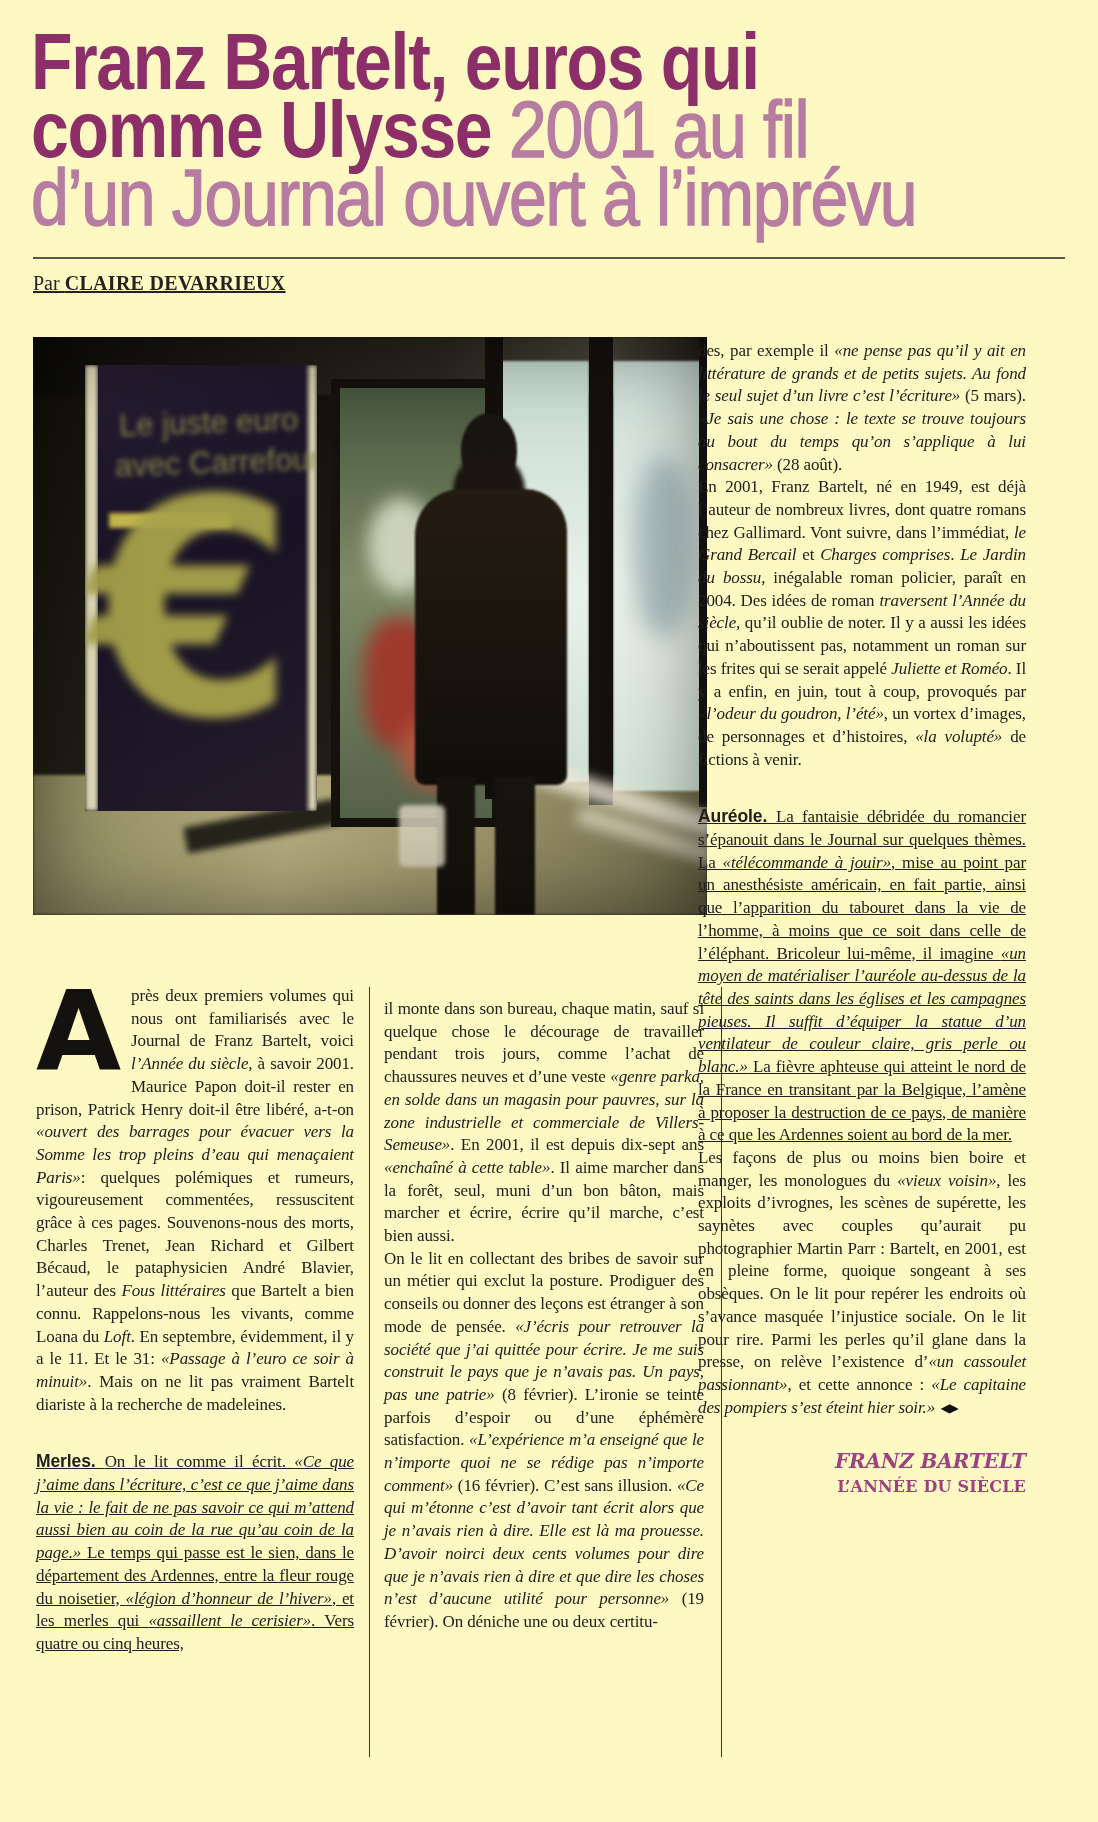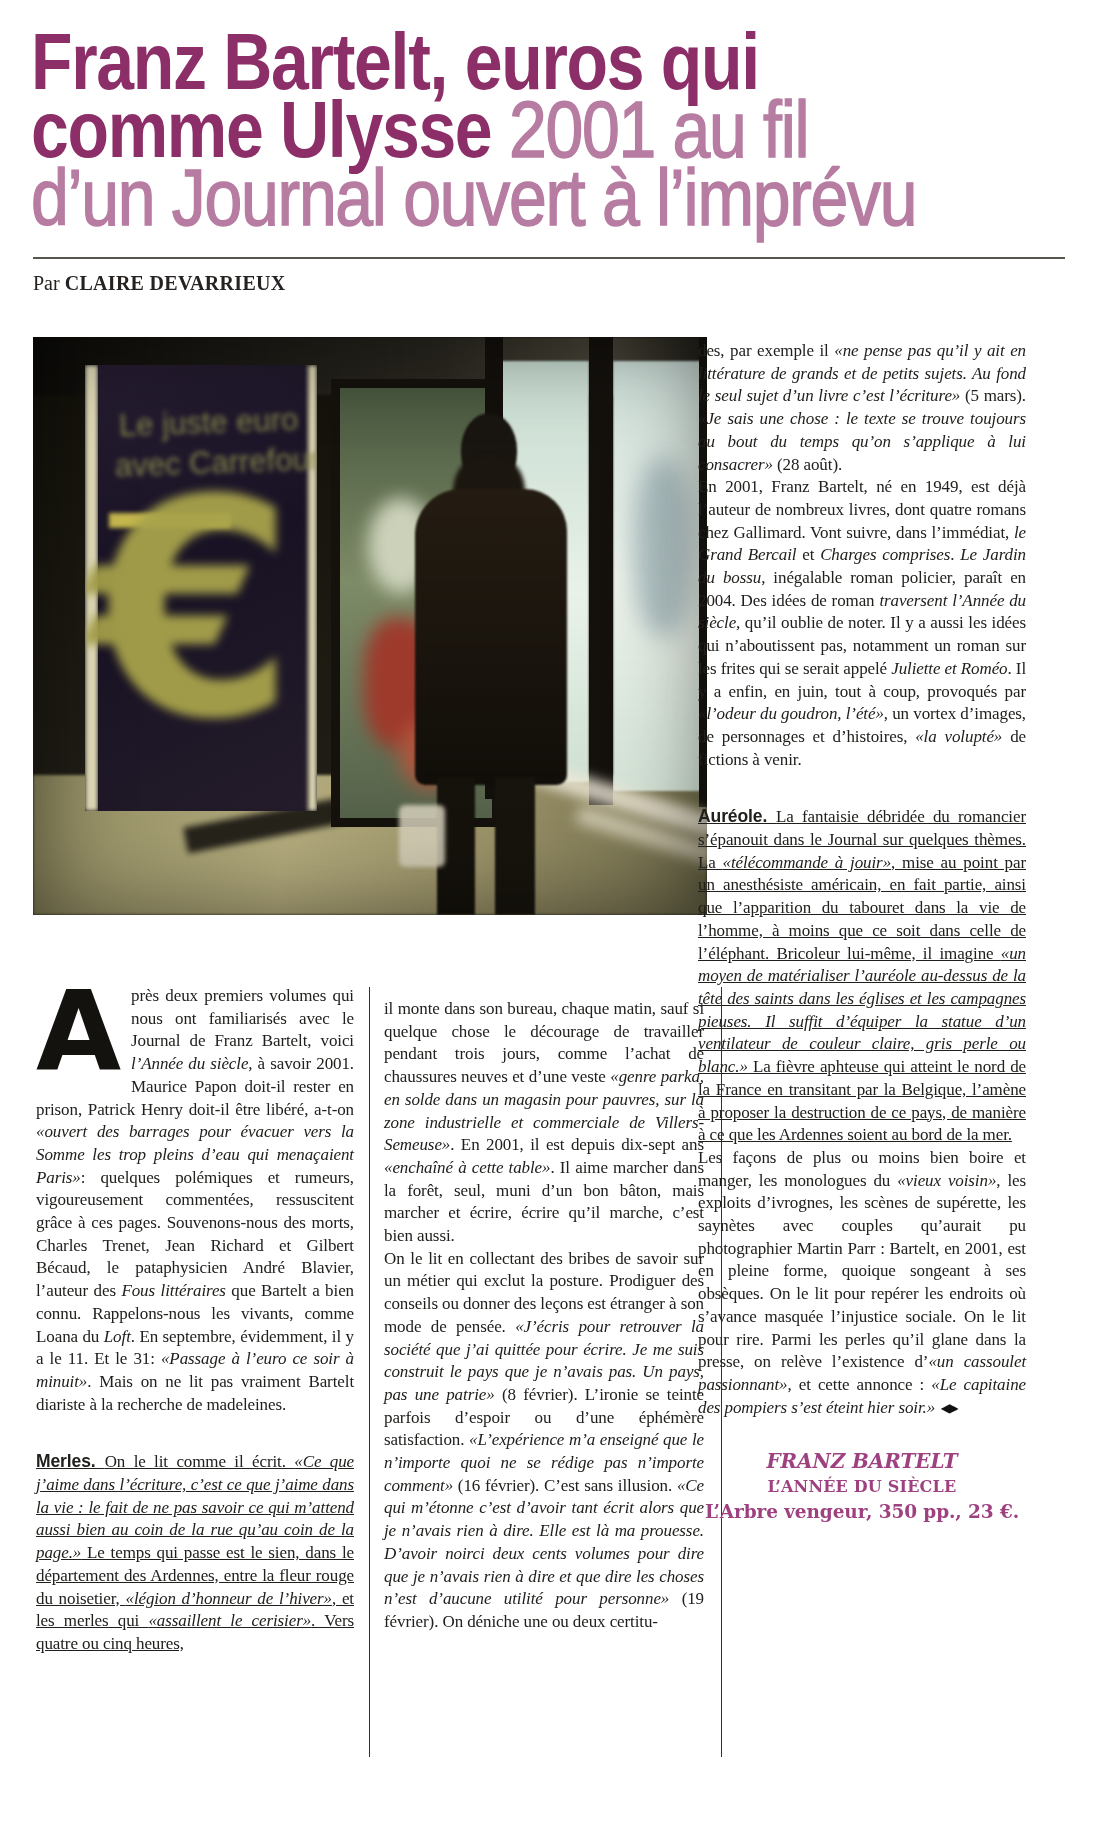--- a/index.html
+++ b/index.html
@@ -1,30 +1,30 @@
 <!DOCTYPE html>
 <html><head>
 <meta charset="utf-8">
 <title>Libération — Franz Bartelt</title>
 <style>
   html,body{margin:0;padding:0;background:#e9e8e5;}
-  #page{position:relative;width:1098px;height:1822px;background:#ffffff;overflow:hidden;
+  #page{position:relative;width:1098px;height:1822px;background:#fef9c3;overflow:hidden;
         font-family:"Liberation Serif","DejaVu Serif",serif;color:#21201d;}
 
   
   .headline{position:absolute;left:31px;top:28px;}
   .h-line{font-family:"Liberation Sans","DejaVu Sans",sans-serif;font-weight:700;
           font-size:79px;line-height:68px;letter-spacing:-1.5px;white-space:nowrap;
           transform:scaleX(.86);transform-origin:0 0;}
   .hd{color:#8c2f68;}
   .hl{color:#b77ca1;font-weight:400;-webkit-text-stroke:1.4px #b77ca1;}
 
   .rule-h{position:absolute;left:33px;top:257px;width:1032px;height:2px;background:#58544e;}
 
-  .byline{position:absolute;left:33px;top:272px;font-size:20px;color:#262220;}
+  .byline{position:absolute;left:33px;top:272px;font-size:20px;color:#262220;text-decoration:underline;}
   .byline .pre{font-weight:400;}
   .byline .name{font-weight:700;letter-spacing:.3px;}
 
   
   .photo{position:absolute;left:33px;top:337px;width:674px;height:578px;overflow:hidden;
          background:linear-gradient(#121009,#1d1a12 55%,#23201a);}
   .photo *{position:absolute;}
   .ph-top{left:0;top:0;width:674px;height:58px;background:linear-gradient(90deg,#0d0c09,#2a2720 60%,#4a463a 85%,#23211a);filter:blur(1px);}
   .ph-floor{left:0;top:438px;width:674px;height:140px;
             background:linear-gradient(100deg,#8f8a60,#b3ab7d 38%,#9a9268 66%,#6e6a4a);filter:blur(1.5px);}
@@ -83,21 +83,21 @@
   .para{margin:0;padding:0;}
   .lead-para{margin-top:34px;text-decoration:underline;}
   .lead{font-family:"Liberation Sans","DejaVu Sans",sans-serif;font-weight:700;font-size:17.5px;}
   .it{font-style:italic;}
   .dropcap{float:left;font-family:"DejaVu Sans",sans-serif;font-weight:700;font-size:110px;
            line-height:84px;padding:5px 10px 2px 0;color:#14120f;}
   .dia{display:inline-block;transform:scale(1.55,.8);margin-left:9px;font-size:15px;color:#111;}
 
   
   .book{margin-top:30px;font-family:"DejaVu Serif","Liberation Serif",serif;color:#9e4180;
-        line-height:25px;text-align:center;}
+        line-height:25px;text-align:right;}
   .book .a{font-style:italic;font-weight:700;font-size:20px;display:block;}
   .book .t{font-weight:700;font-size:16px;display:block;letter-spacing:.2px;}
   .book .p{font-weight:700;font-size:18.5px;display:block;}
 </style>
 </head>
 <body>
 
 <div id="page">
 
   <div class="headline">
@@ -160,17 +160,16 @@
       <p class="para"><span class="rm">On le lit en collectant des bribes de savoir sur un métier qui exclut la posture. Prodiguer des conseils ou donner des leçons est étranger à son mode de pensée. </span><span class="it">«J’écris pour retrouver la société que j’ai quittée pour écrire. Je me suis construit le pays que je n’avais pas. Un pays, pas une patrie»</span><span class="rm"> (8 février). L’ironie se teinte parfois d’espoir ou d’une éphémère satisfaction. </span><span class="it">«L’expérience m’a enseigné que le n’importe quoi ne se rédige pas n’importe comment»</span><span class="rm"> (16 février). C’est sans illusion. </span><span class="it">«Ce qui m’étonne c’est d’avoir tant écrit alors que je n’avais rien à dire. Elle est là ma prouesse. D’avoir noirci deux cents volumes pour dire que je n’avais rien à dire et que dire les choses n’est d’aucune utilité pour personne»</span><span class="rm"> (19 février). On déniche une ou deux certitu-</span></p>
     </div>
   <div class="col" id="col3">
   <p class="para"><span class="rm">des, par exemple il </span><span class="it">«ne pense pas qu’il y ait en littérature de grands et de petits sujets. Au fond le seul sujet d’un livre c’est l’écriture»</span><span class="rm"> (5 mars). </span><span class="it">«Je sais une chose : le texte se trouve toujours au bout du temps qu’on s’applique à lui consacrer»</span><span class="rm"> (28 août).</span></p>
       <p class="para"><span class="rm">En 2001, Franz Bartelt, né en 1949, est déjà l’auteur de nombreux livres, dont quatre romans chez Gallimard. Vont suivre, dans l’immédiat, </span><span class="it">le Grand Bercail</span><span class="rm"> et </span><span class="it">Charges comprises</span><span class="rm">. </span><span class="it">Le Jardin du bossu</span><span class="rm">, inégalable roman policier, paraît en 2004. Des idées de roman </span><span class="it">traversent l’Année du siècle,</span><span class="rm"> qu’il oublie de noter. Il y a aussi les idées qui n’aboutissent pas, notamment un roman sur les frites qui se serait appelé </span><span class="it">Juliette et Roméo</span><span class="rm">. Il y a enfin, en juin, tout à coup, provoqués par </span><span class="it">«l’odeur du goudron, l’été»</span><span class="rm">, un vortex d’images, de personnages et d’histoires, </span><span class="it">«la volupté»</span><span class="rm"> de fictions à venir.</span></p>
       <p class="para lead-para"><span class="lead">Auréole. </span><span class="rm">La fantaisie débridée du romancier s’épanouit dans le Journal sur quelques thèmes. La </span><span class="it">«télécommande à jouir»</span><span class="rm">, mise au point par un anesthésiste américain, en fait partie, ainsi que l’apparition du tabouret dans la vie de l’homme, à moins que ce soit dans celle de l’éléphant. Bricoleur lui-même, il imagine </span><span class="it">«un moyen de matérialiser l’auréole au-dessus de la tête des saints dans les églises et les campagnes pieuses. Il suffit d’équiper la statue d’un ventilateur de couleur claire, gris perle ou blanc.»</span><span class="rm"> La fièvre aphteuse qui atteint le nord de la France en transitant par la Belgique, l’amène à proposer la destruction de ce pays, de manière à ce que les Ardennes soient au bord de la mer.</span></p>
       <p class="para"><span class="rm">Les façons de plus ou moins bien boire et manger, les monologues du </span><span class="it">«vieux voisin»</span><span class="rm">, les exploits d’ivrognes, les scènes de supérette, les saynètes avec couples qu’aurait pu photographier Martin Parr : Bartelt, en 2001, est en pleine forme, quoique songeant à ses obsèques. On le lit pour repérer les endroits où s’avance masquée l’injustice sociale. On le lit pour rire. Parmi les perles qu’il glane dans la presse, on relève l’existence d’</span><span class="it">«un cassoulet passionnant»</span><span class="rm">, et cette annonce : </span><span class="it">«Le capitaine des pompiers s’est éteint hier soir.»</span><span class="dia">◆</span></p>
       <div class="book">
         <span class="a">FRANZ BARTELT</span>
         <span class="t">L’ANNÉE DU SIÈCLE</span>
-        <span class="p">L’Arbre vengeur, 350 pp., 23 €.</span>
       </div>
     </div>
 
 </div>
 
 </body></html>

